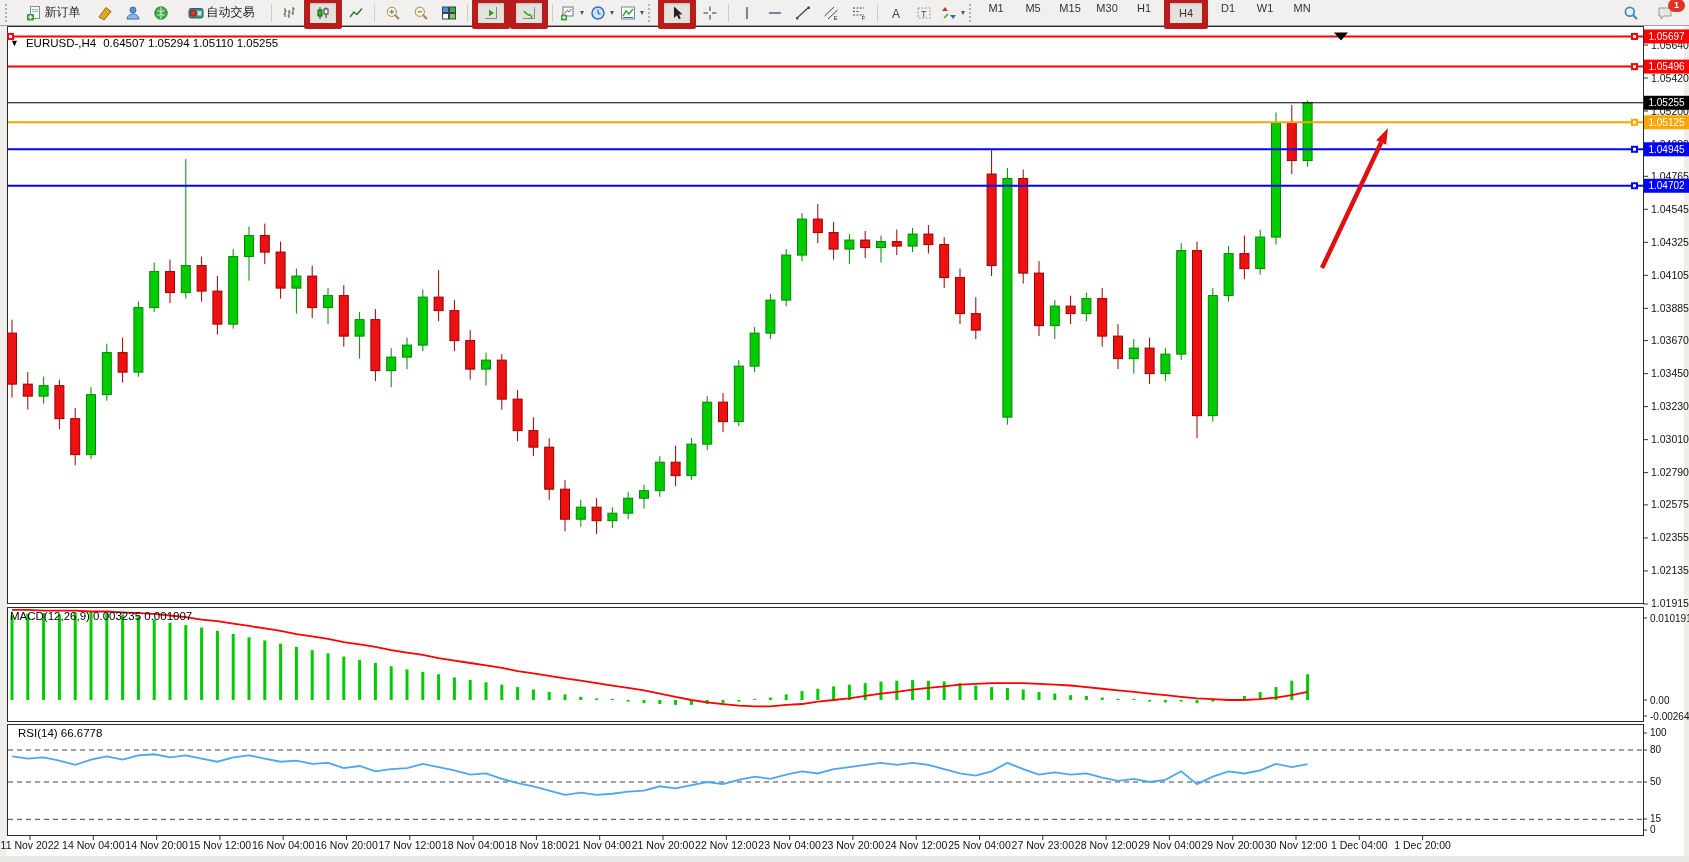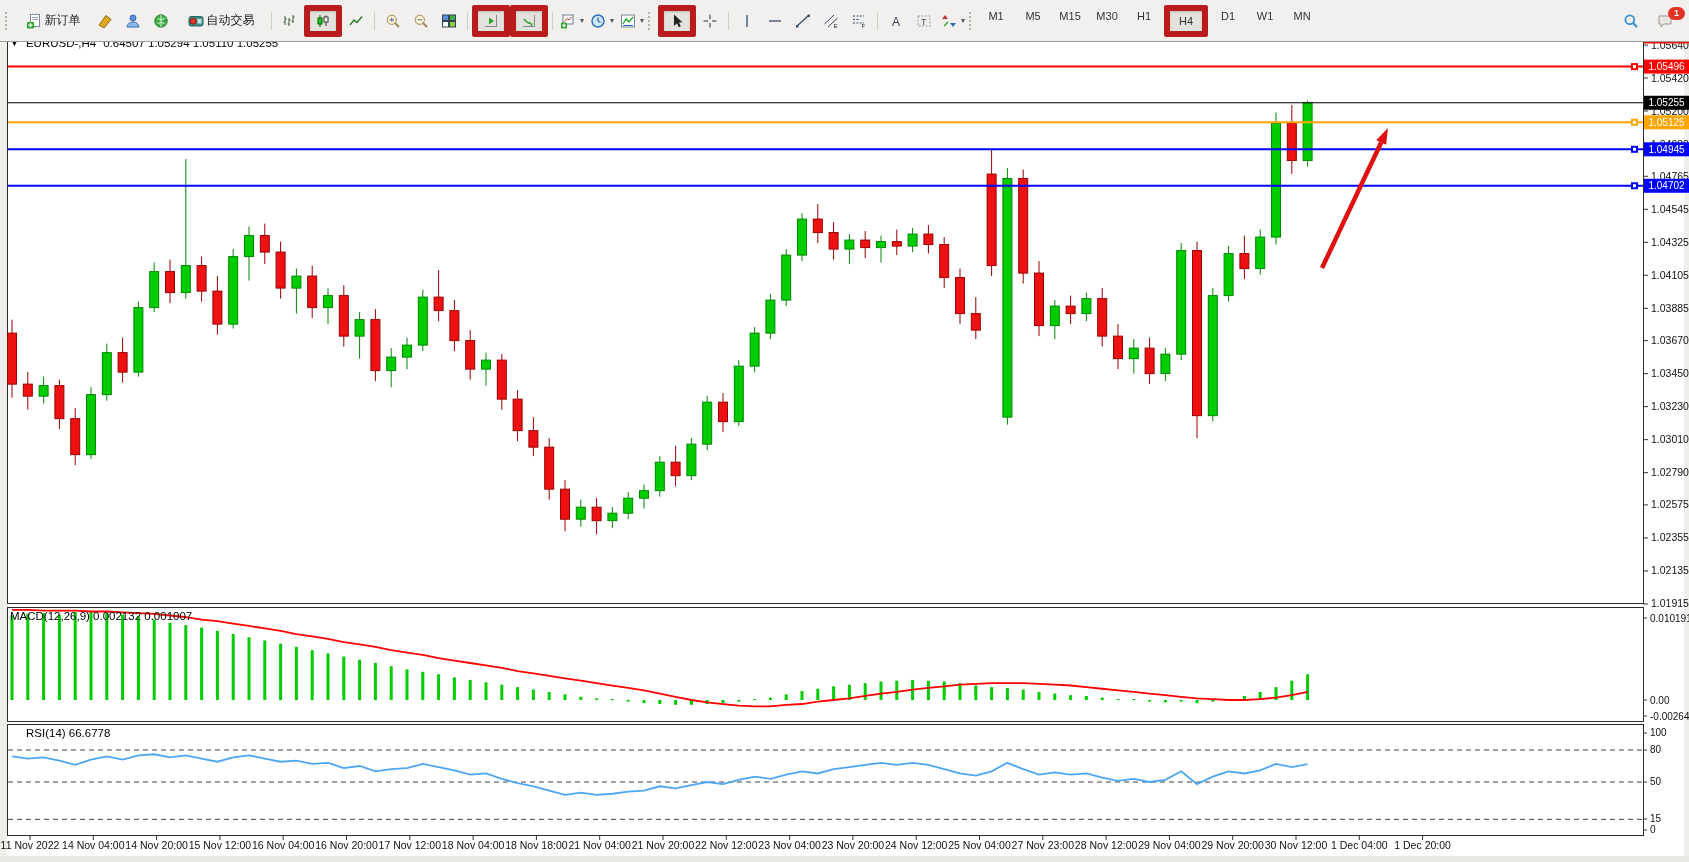--- a/index.html
+++ b/index.html
@@ -1,20 +1,20 @@
 <!DOCTYPE html>
 <html><head>
 <meta charset="utf-8">
 <style>
   html,body{margin:0;padding:0;background:#fff}
   #page{position:relative;width:1689px;height:862px;background:#fff;overflow:hidden;
         font-family:"Liberation Sans",sans-serif;-webkit-font-smoothing:antialiased}
   svg text{font-family:"Liberation Sans",sans-serif}
   
-  #toolbar{position:absolute;top:0;left:0;width:1689px;height:42px;background:#f1f0ee;
+  #toolbar{position:absolute;top:0;left:0;width:1689px;height:26px;background:#f1f0ee;
            border-bottom:1px solid #9e9e9e;display:flex;align-items:center;padding:0 4px;
            box-sizing:border-box;font-size:12px;color:#222;z-index:20}
   .grip{width:4px;height:18px;border-left:2px dotted #b5b3ae;margin:0 4px 0 1px}
   .sep{width:1px;height:18px;background:#cfccc6;margin:0 4px}
   .tbn{height:20px;min-width:22px;display:inline-flex;align-items:center;justify-content:center;
        gap:3px;border:1px solid transparent;border-radius:2px;padding:0 2px;cursor:default}
   .tbn.pressed{border:6px solid #b91c1c;background:#e4e2dd;box-shadow:inset 0 1px 2px rgba(0,0,0,.18)}
   .tbn .dd{font-size:8px;color:#555;margin-left:1px}
   .tf{font-size:11px;padding:0 5px;color:#333}
   .ic{width:16px;height:16px;display:block}
@@ -662,15 +662,15 @@
         <span id="noti-badge">1</span>
       </span>
     </div>
   </div>
 
   <div class="flabel" id="chart-title">
     <span class="tri">▼</span>
     <span>EURUSD-,H4</span>
     <span>0.64507 1.05294 1.05110 1.05255</span>
   </div>
-  <div class="flabel" id="macd-label" style="top:610px;left:10px">MACD(12,26,9) 0.002132 0.001007</div>
-  <div class="flabel" id="rsi-label" style="top:727px;left:26px">RSI(14) 66.6778</div>
+  <div class="flabel" id="macd-label" style="top:610px;left:10px">MACD(12,26,9) 0.003235 0.001007</div>
+  <div class="flabel" id="rsi-label" style="top:727px;left:18px">RSI(14) 66.6778</div>
 </div>
 
 </body></html>

